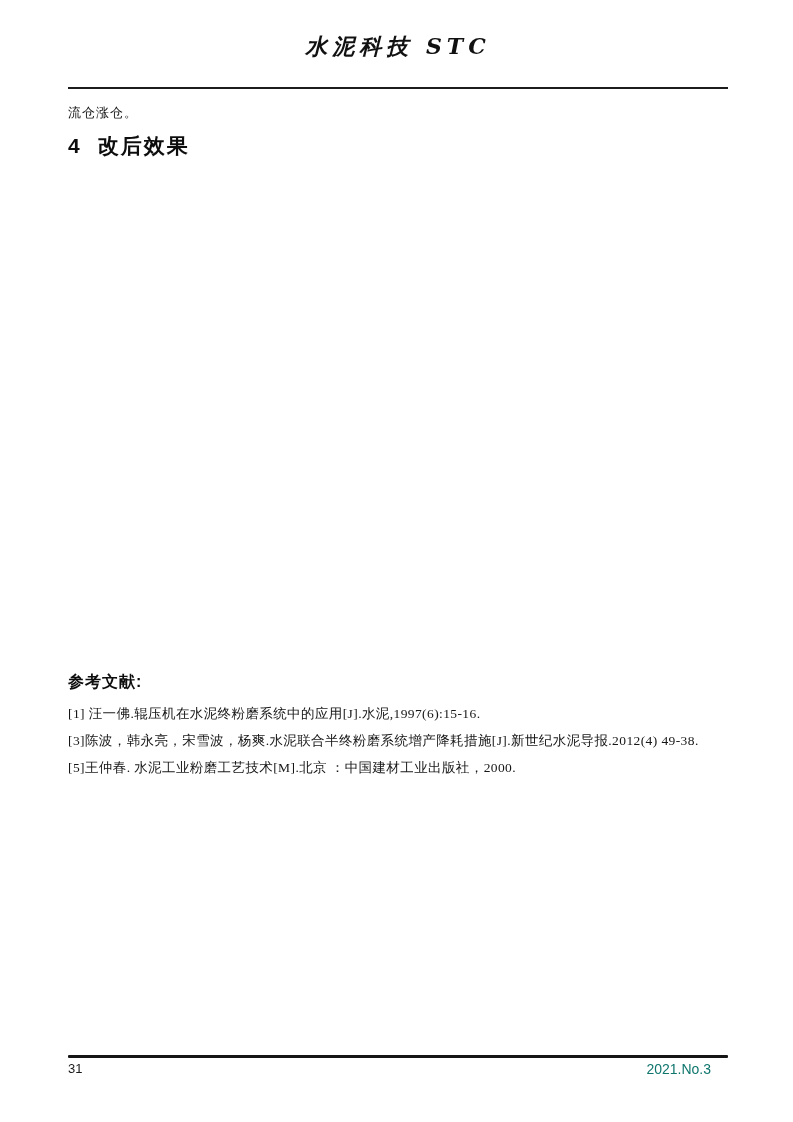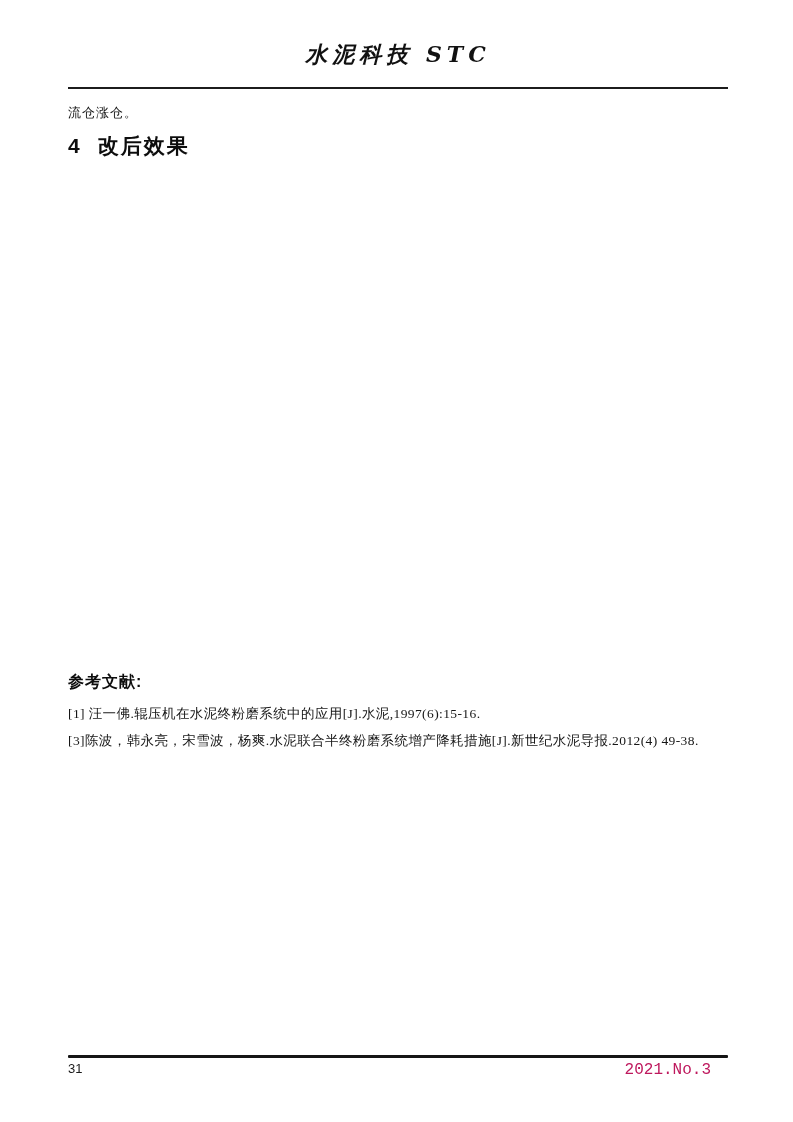--- a/index.html
+++ b/index.html
@@ -13,21 +13,21 @@
     height: 1122px;
     margin: 0 auto;
     background: #ffffff;
     color: #141414;
     font-family: "Liberation Serif", "DejaVu Serif", serif;
     overflow: hidden;
   }
   
   .journal-header {
     position: absolute;
-    top: 40px;
+    top: 32px;
     left: 68px;
     width: 660px;
     text-align: center;
     font-family: "DejaVu Serif", "Liberation Serif", serif;
     font-style: italic;
     font-weight: 600;
     font-size: 22px;
     letter-spacing: 5px;
     color: #111111;
     white-space: nowrap;
@@ -121,23 +121,23 @@
     width: 660px;
     text-align: left;
     font-family: "Liberation Sans", "DejaVu Sans", sans-serif;
     font-size: 13px;
     color: #1a1a1a;
   }
   .footer-issue {
     position: absolute;
     top: 1061px;
     right: 82px;
-    font-family: Liberation Mono, monospace;
-    font-size: 16px;
-    color: #be185d;
+    font-family: Liberation Sans, sans-serif;
+    font-size: 14px;
+    color: #0f766e;
   }
 </style>
 </head>
 <body>
 
 <div class="page">
 
   <div class="journal-header">水泥科技 STC</div>
   <div class="header-rule"></div>
 
@@ -145,19 +145,20 @@
 
   <div class="section-heading">
     <span class="sec-num">4</span><span class="sec-title">改后效果</span>
   </div>
 
 
   <div class="references">
     <div class="references-label">参考文献:</div>
     <div class="reference-item">[1] 汪一佛.辊压机在水泥终粉磨系统中的应用[J].水泥,1997(6):15-16.</div>
     <div class="reference-item">[3]陈波，韩永亮，宋雪波，杨爽.水泥联合半终粉磨系统增产降耗措施[J].新世纪水泥导报.2012(4) 49-38.</div>
+    <div class="reference-item">[5]王仲春. 水泥工业粉磨工艺技术[M].北京 ：中国建材工业出版社，2000.</div>
   </div>
 
   <div class="footer-rule"></div>
   <div class="footer-page-number">31</div>
   <div class="footer-issue">2021.No.3</div>
 
 </div>
 
 </body></html>

